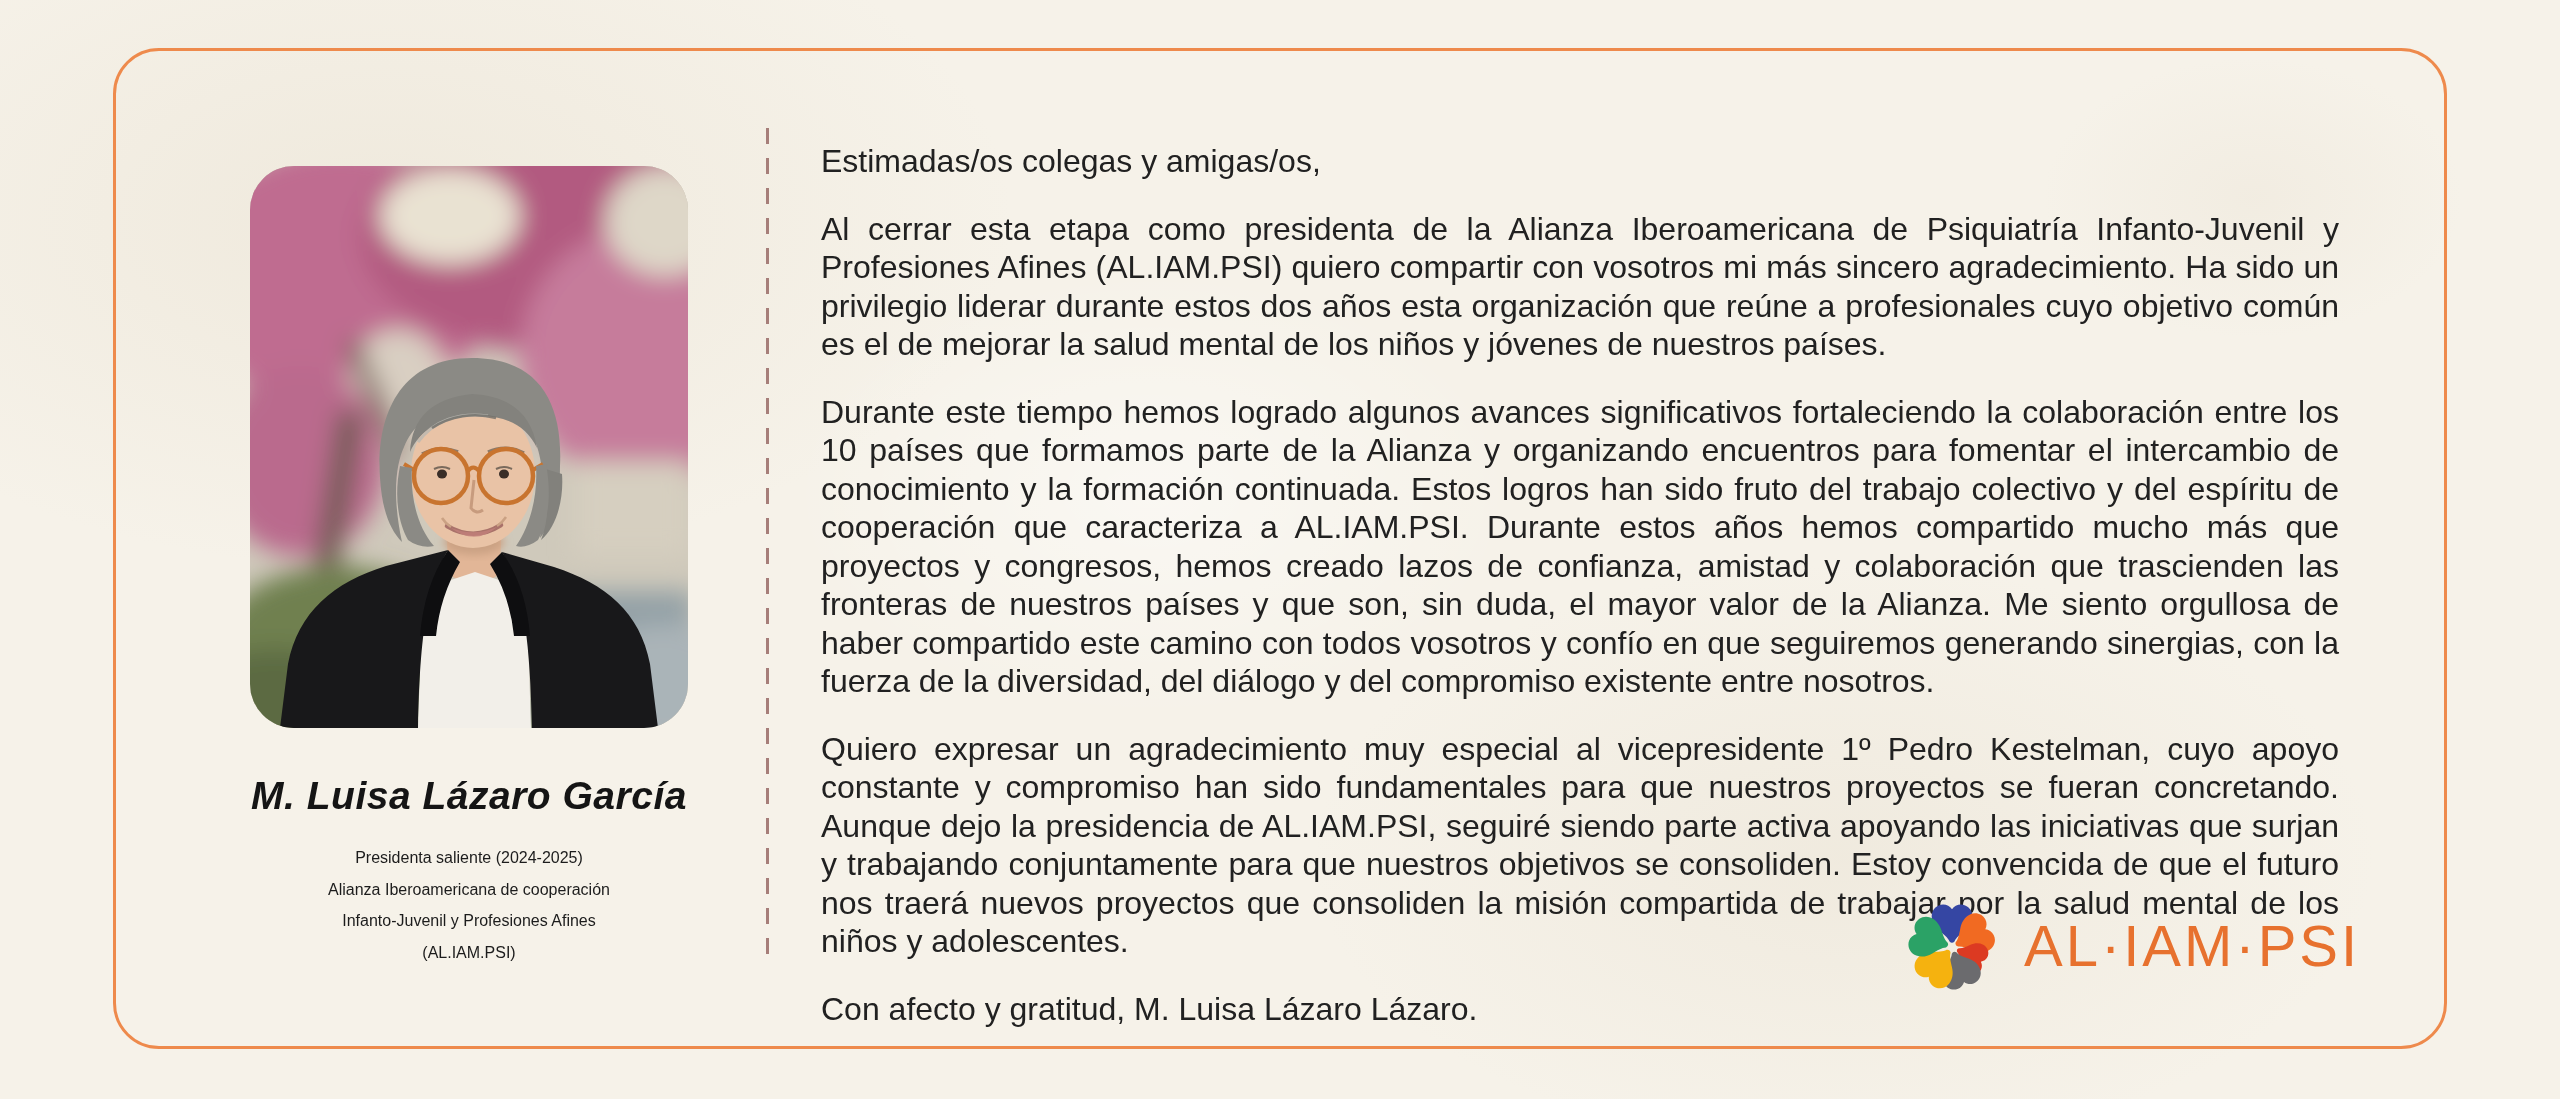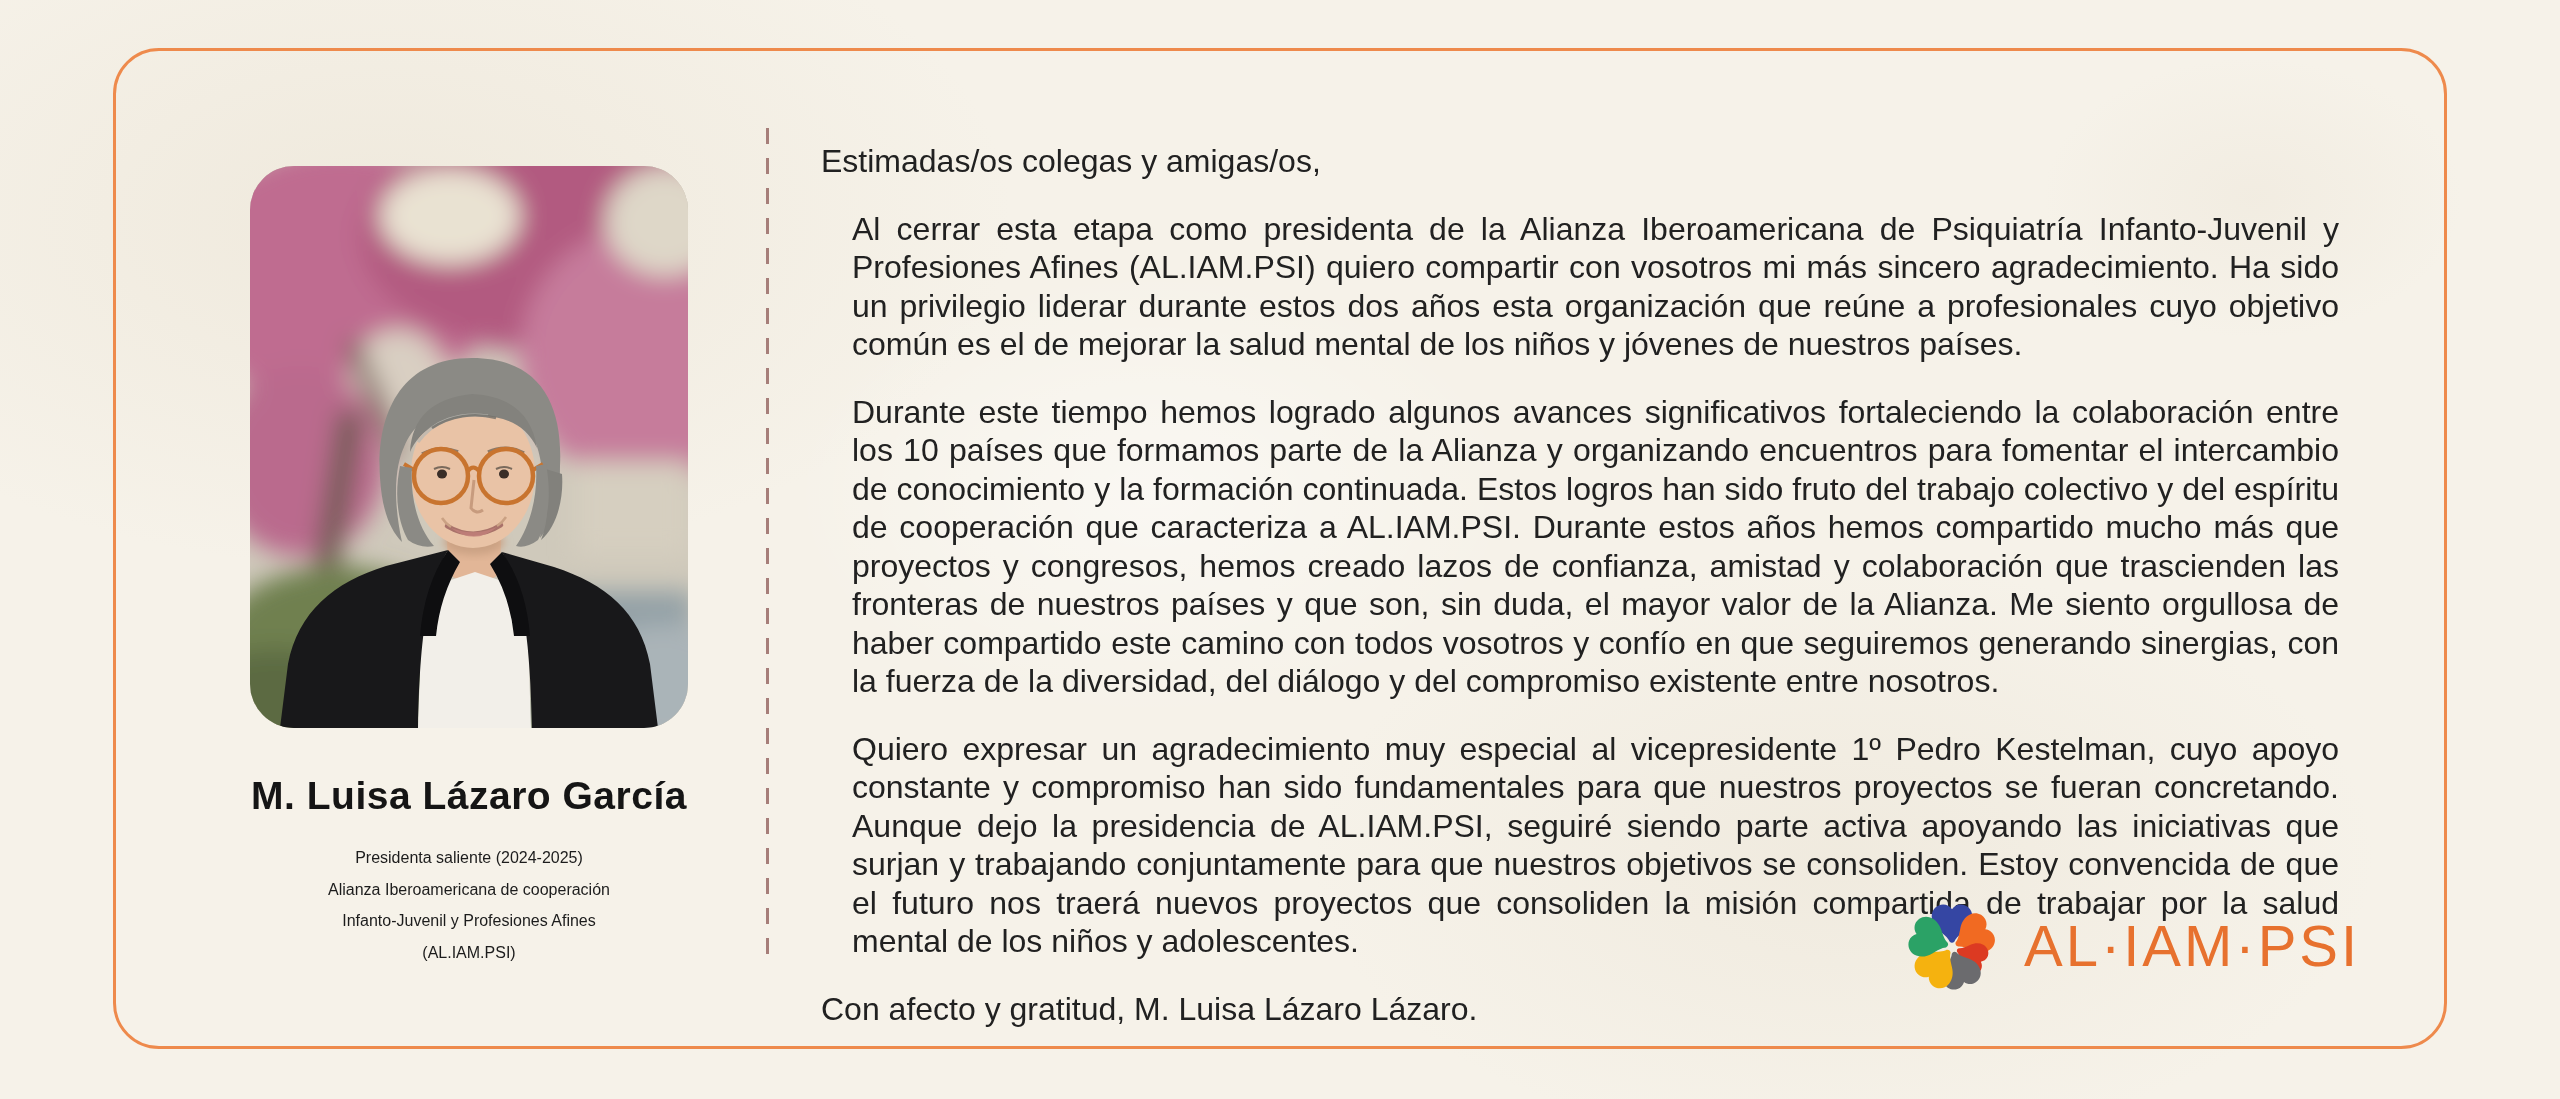--- a/index.html
+++ b/index.html
@@ -23,34 +23,34 @@
     border:3px solid #ee8a4c; border-radius:46px;
   }
   
   .left-col { position:absolute; left:155px; top:166px; width:628px; text-align:center; }
   .photo {
     width:438px; height:562px; margin:0 auto; border-radius:44px; overflow:hidden;
     background:#cfc9bb; display:block;
   }
   .photo svg { display:block; width:438px; height:562px; }
   .person-name {
-    margin-top:46px; font-size:39px; font-weight:700; 
+    margin-top:46px; font-size:39px; font-weight:700; font-style:italic;
     letter-spacing:0.5px; color:#151515;
   }
   .person-role { margin-top:24px; font-size:16px; line-height:31.5px; color:#1c1c1c; }
   .person-role span { display:block; }
   
   .divider {
     position:absolute; left:766px; top:128px; width:3px; height:836px;
     background:repeating-linear-gradient(to bottom, #a67e79 0 16px, transparent 16px 30px);
   }
   
   .letter { position:absolute; left:821px; top:142px; width:1518px; font-size:32px; line-height:38.5px; }
   .letter p { margin-bottom:29px; }
-  .letter p.just { text-align:justify;margin-left:31px; }
+  .letter p.just { text-align:justify; }
   .letter p:last-child { margin-bottom:0; }
   
   .logo { position:absolute; left:1908px; top:903px; display:flex; align-items:center; gap:28px; }
   .logo-icon { width:88px; height:88px; display:block; }
   .logo-wordmark {
     font-size:58px; letter-spacing:3px; color:#e7712e; font-weight:400;
     white-space:nowrap; transform:translateY(-2px);
   }
 </style>
 </head>

